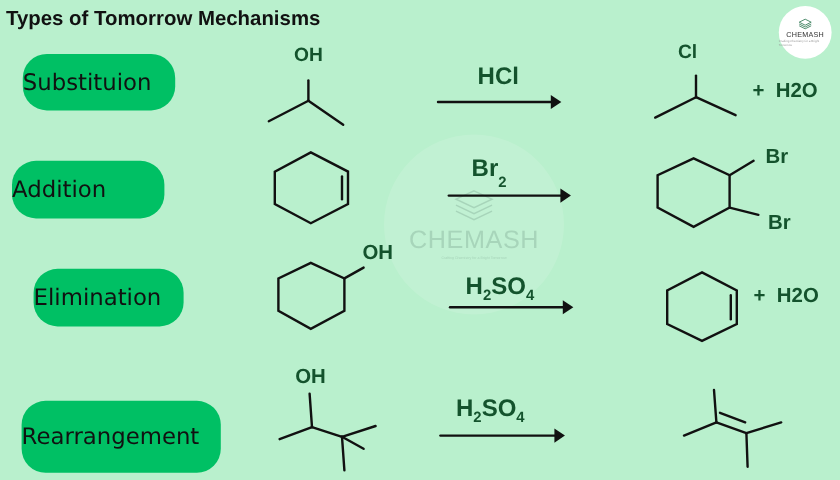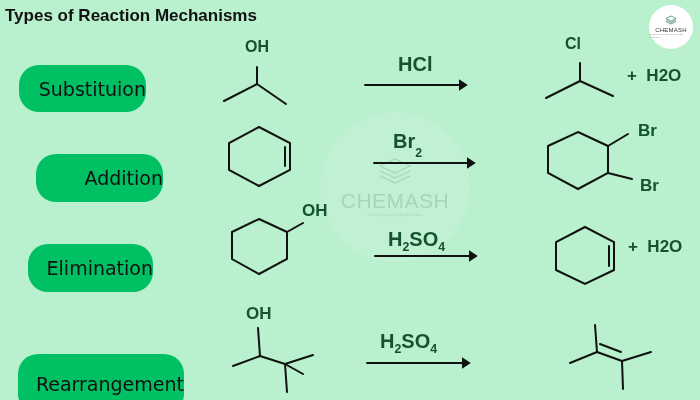--- a/index.html
+++ b/index.html
@@ -1,33 +1,33 @@
 <!DOCTYPE html>
 <html><head>
 <meta charset="utf-8">
 <style>
   * { box-sizing: border-box; margin: 0; padding: 0; }
   html, body { width: 700px; height: 400px; overflow: hidden; }
   body { background: #b9f0cd; font-family: "Liberation Sans", sans-serif; position: relative; color: #111; }
   .title { position: absolute; left: 5px; top: 6px; font-size: 17px; font-weight: bold; color: #111; }
-  .pill { position: absolute; background: #00c064; border-radius: 20px; display: flex; align-items: center; justify-content: flex-end; font-family: "DejaVu Sans", sans-serif; font-size: 19px; color: #111; margin-top: 20px; }
+  .pill { position: absolute; background: #00c064; border-radius: 20px; display: flex; align-items: center; justify-content: flex-start; font-family: "DejaVu Sans", sans-serif; font-size: 19px; color: #111; }
   .logo { position: absolute; left: 649px; top: 5px; width: 44px; height: 44px; border-radius: 50%; background: #fff; display: flex; flex-direction: column; align-items: center; justify-content: center; }
   .logo-text { font-size: 6px; color: #333; letter-spacing: 0.2px; margin-top: 2px; }
   .logo-sub { font-size: 2.5px; color: #999; }
   .watermark { position: absolute; left: 320px; top: 112px; width: 150px; height: 150px; border-radius: 50%; background: rgba(255,255,255,0.12); display: flex; flex-direction: column; align-items: center; justify-content: center; pointer-events: none; }
   .wm-text { font-size: 21px; color: rgba(120,160,140,0.35); margin-top: 4px; letter-spacing: 0.5px; }
   .wm-sub { font-size: 3px; color: rgba(120,160,140,0.35); }
   .label { position: absolute; font-weight: bold; color: #14532d; white-space: nowrap; }
   svg.canvas { position: absolute; left: 0; top: 0; }
   sub { font-size: 0.62em; }
 </style>
 </head>
 <body>
 
-<div class="title">Types of Reaction Mechanisms</div>
+<div class="title">Types of Tomorrow Mechanisms</div>
 
 <div class="logo">
   <svg width="12" height="10" viewBox="0 0 12 10">
     <path d="M6 1 L11 3.5 L6 6 L1 3.5 Z" fill="none" stroke="#4a8a6a" stroke-width="0.8"></path>
     <path d="M1 5 L6 7.5 L11 5" fill="none" stroke="#4a8a6a" stroke-width="0.8"></path>
     <path d="M1 6.5 L6 9 L11 6.5" fill="none" stroke="#4a8a6a" stroke-width="0.8"></path>
   </svg>
   <div class="logo-text">CHEMASH</div>
   <div class="logo-sub">Crafting Chemistry for a Bright Tomorrow</div>
 </div>
@@ -38,21 +38,21 @@
     <path d="M3 14 L18 21 L33 14" fill="none" stroke="rgba(120,160,140,0.35)" stroke-width="1.2"></path>
     <path d="M3 19 L18 26 L33 19" fill="none" stroke="rgba(120,160,140,0.35)" stroke-width="1.2"></path>
   </svg>
   <div class="wm-text">CHEMASH</div>
   <div class="wm-sub">Crafting Chemistry for a Bright Tomorrow</div>
 </div>
 
 <div class="pill" style="left:19px;top:45px;width:127px;height:47px;">
   <span>Substituion</span>
 </div>
-<div class="pill" style="left:36px;top:134px;width:127px;height:48px;">
+<div class="pill" style="left:10px;top:134px;width:127px;height:48px;">
   <span>Addition</span>
 </div>
 <div class="pill" style="left:28px;top:224px;width:125px;height:48px;">
   <span>Elimination</span>
 </div>
 <div class="pill" style="left:18px;top:334px;width:166px;height:60px;">
   <span>Rearrangement</span>
 </div>
 
 <svg class="canvas" width="700" height="400" viewBox="0 0 700 400">

